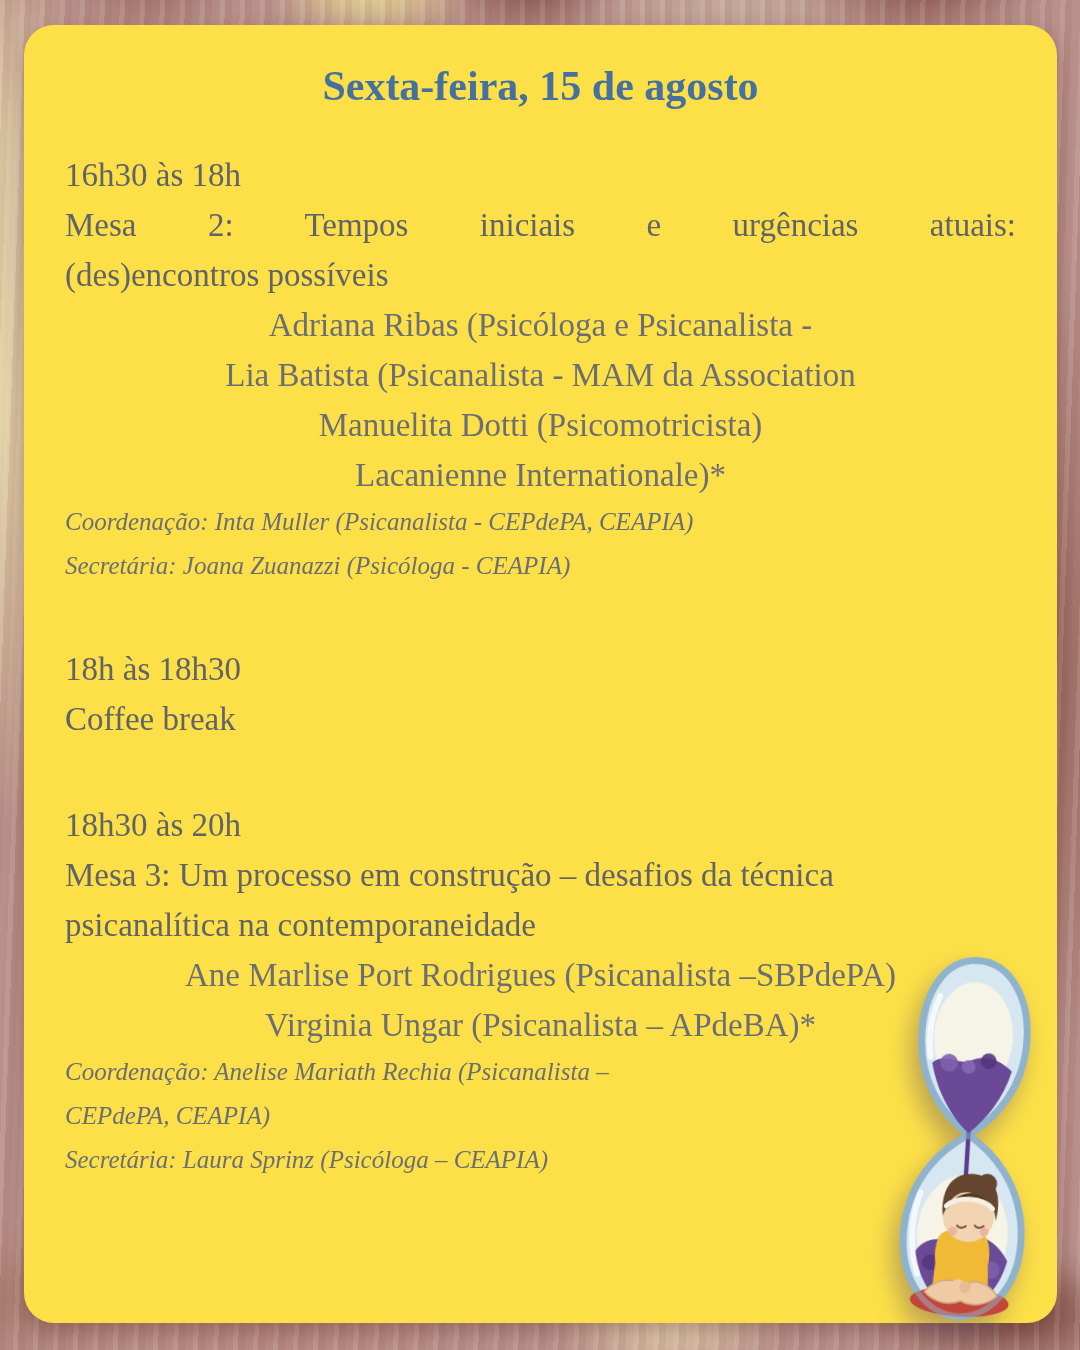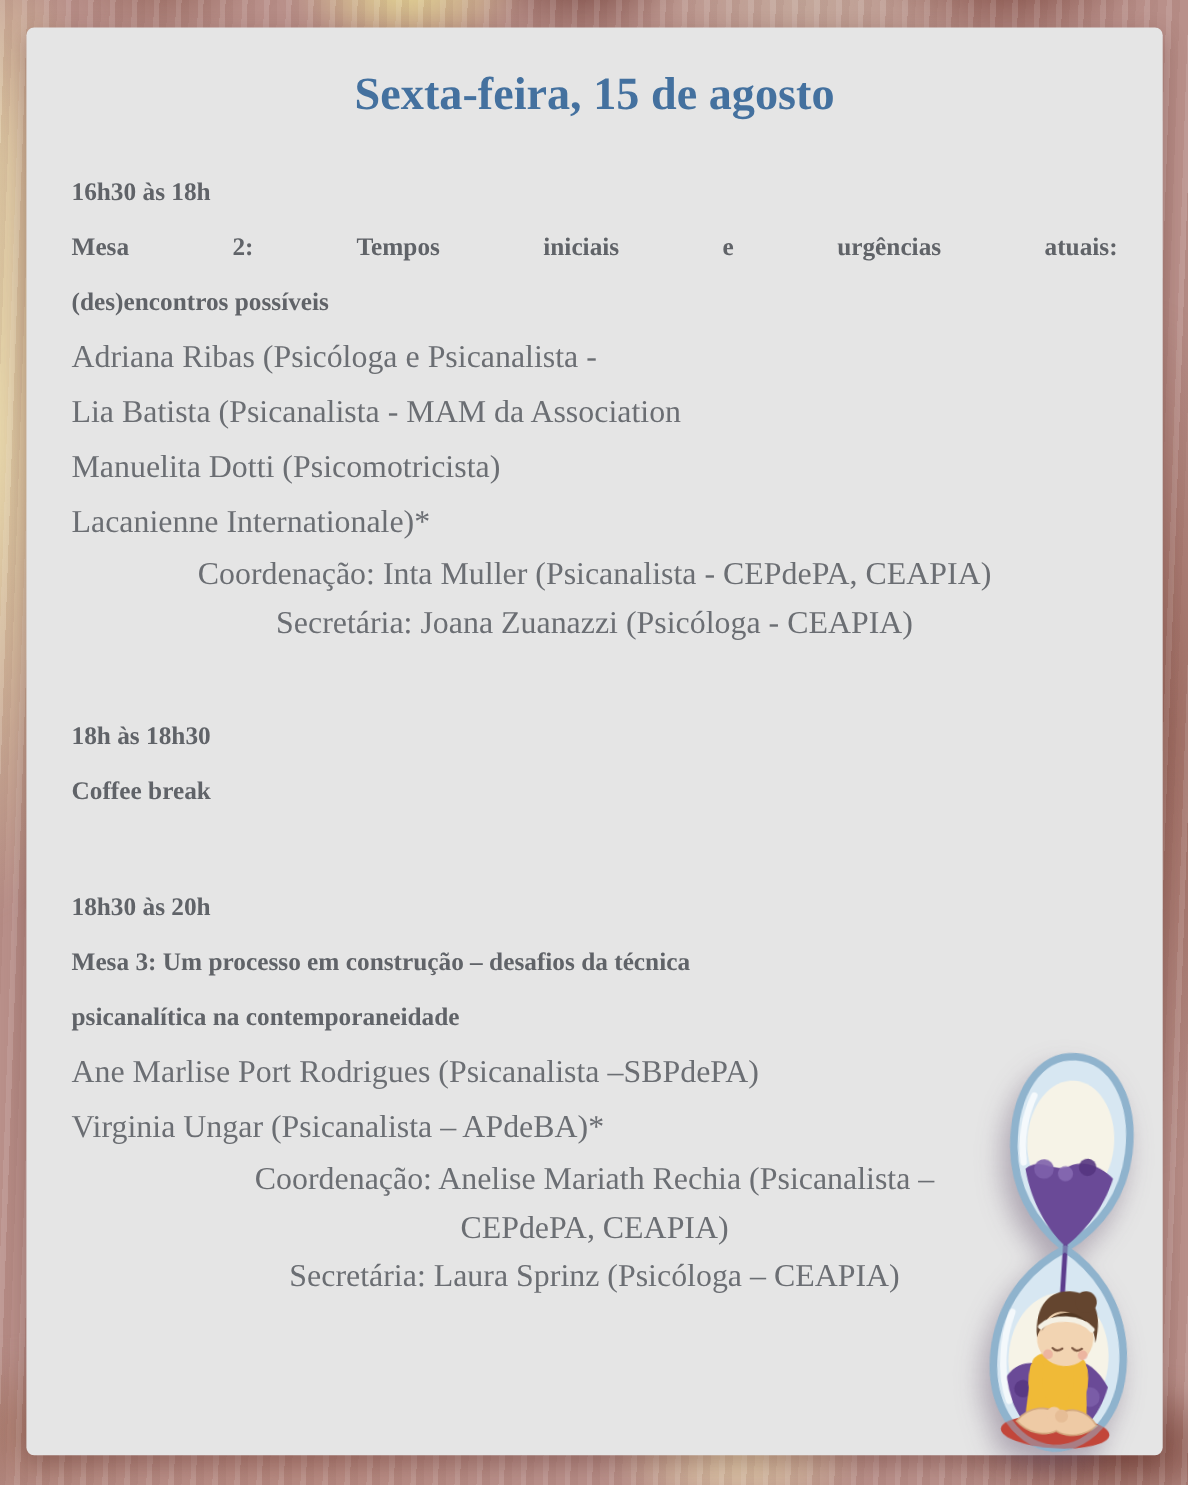--- a/index.html
+++ b/index.html
@@ -45,55 +45,56 @@
       rgba(255,255,255,0) 12px 20px
     );
   }
 
   .card {
     position: absolute;
     left: 24px;
     top: 25px;
     width: 1033px;
     height: 1298px;
-    background: #e5e5e5;
-    border-radius: 7px;
+    background: #fde047;
+    border-radius: 30px;
     box-shadow: 0 8px 20px rgba(100,55,50,0.40);
   }
 
   .content { padding: 38px 41px 0 41px; }
 
   .title {
     margin: 0 0 40px 0;
     font-size: 42px;
     line-height: 1.12;
     font-weight: bold;
     text-align: center;
     color: #44719f;
   }
 
   .session { margin-bottom: 56px; }
   .session:last-child { margin-bottom: 16px; }
 
   .t {  
-    font-weight: bold;
-    font-size: 23px;
+    font-weight: normal;
+    font-size: 33px;
     line-height: 50px;
     color: #606368;
   }
   .s {  
-    font-size: 29px;
+    font-size: 33px;
     line-height: 50px;
     color: #6b6e73;
+    text-align: center;
   }
   .i {  
-    font-size: 29px;
+    font-style: italic;
+    font-size: 25px;
     line-height: 44px;
     color: #6b6e73;
-    text-align: center;
   }
   .justify { text-align: justify; text-align-last: justify; }
 
   .hourglass {
     position: absolute;
     right: 34px;
     bottom: 2px;
     width: 158px;
     height: 412px;
     transform: rotate(3.5deg);

